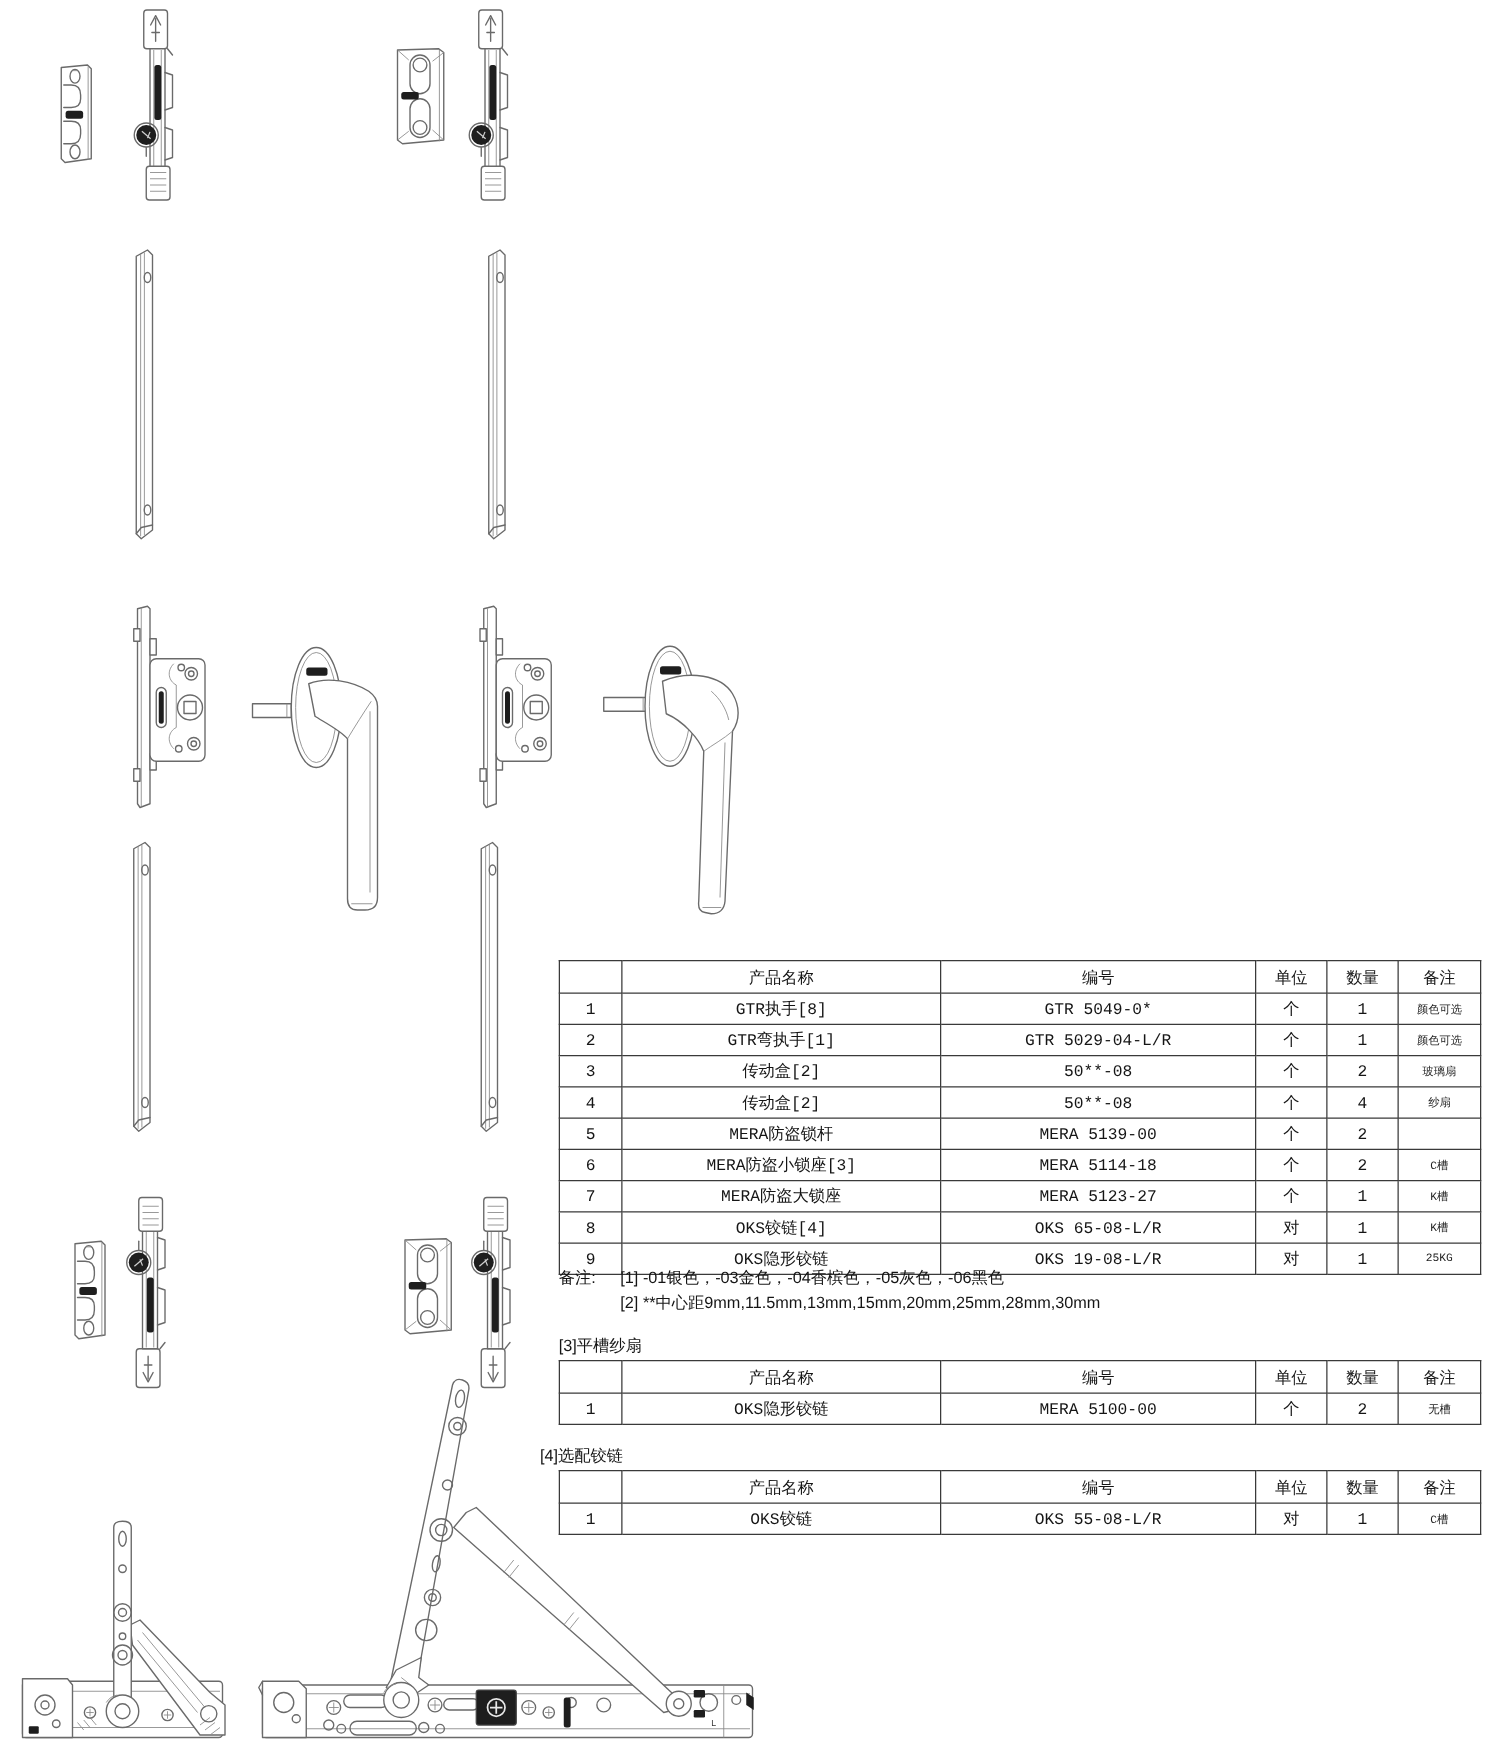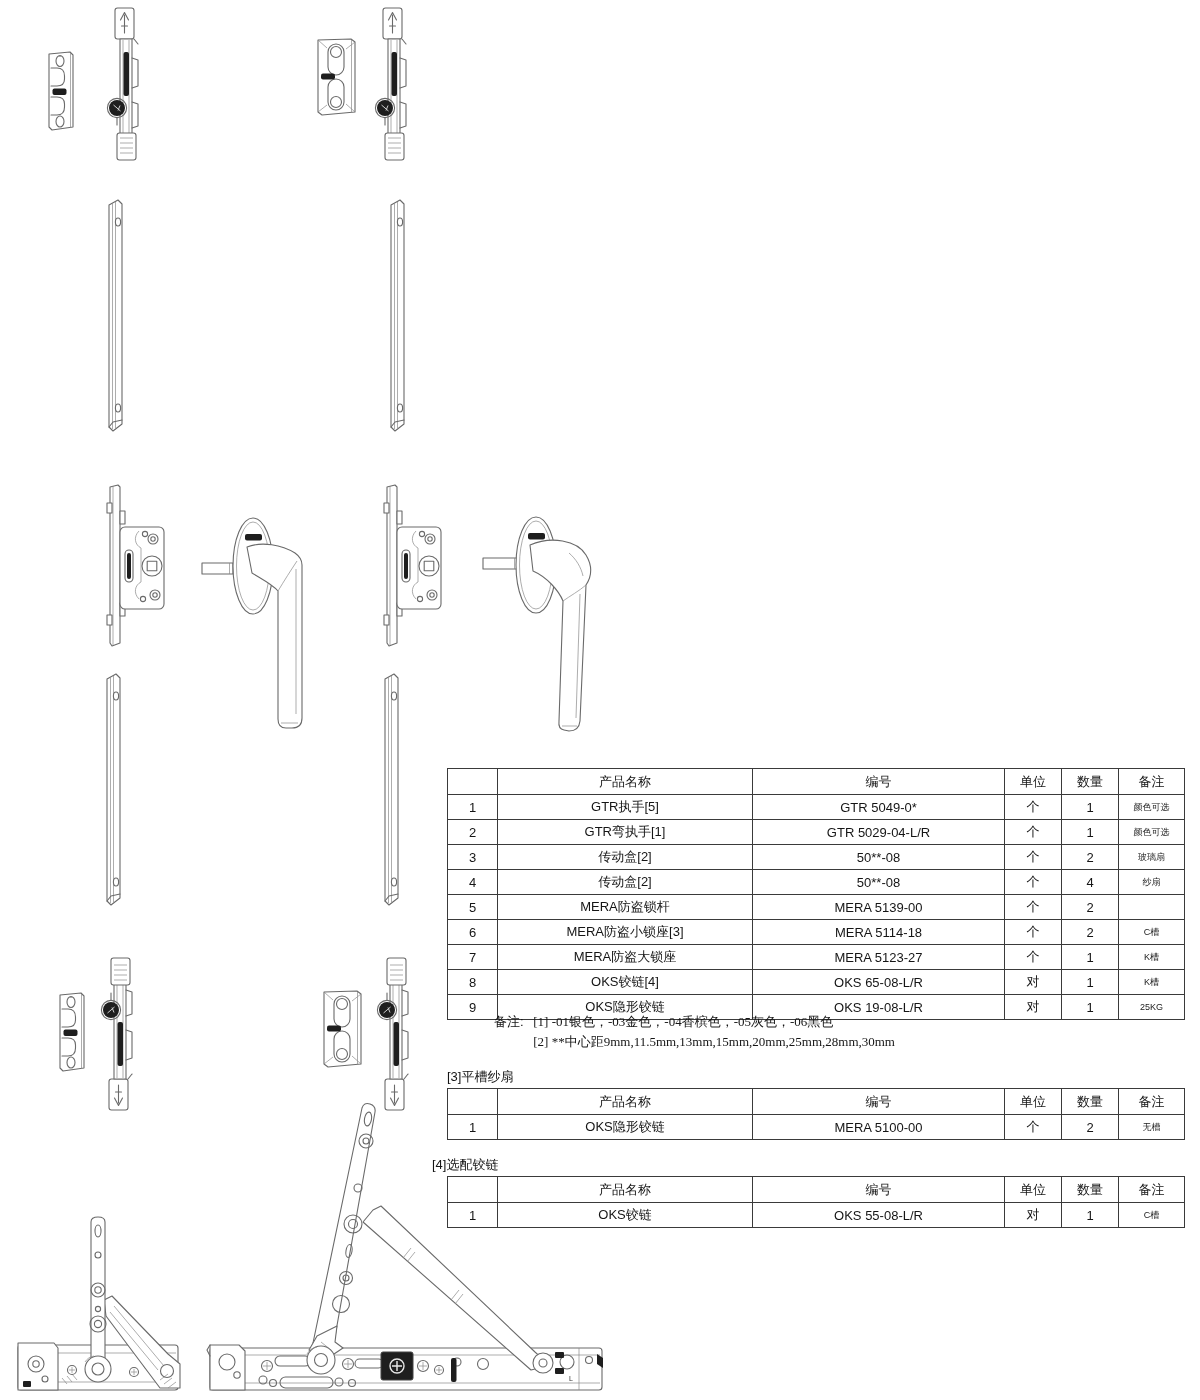--- a/index.html
+++ b/index.html
@@ -4,29 +4,29 @@
 <style>
   html,body{margin:0;padding:0;background:#fff;}
   #page{position:relative;width:1200px;height:1400px;background:#fff;overflow:hidden;
         font-family:"Liberation Sans","DejaVu Sans",sans-serif;color:#111;}
   svg.drawing{position:absolute;overflow:visible;}
   .d{fill:none;stroke:#6a6a6a;stroke-width:1.1;stroke-linejoin:round;stroke-linecap:round;}
   .df{fill:#ffffff;stroke:#6a6a6a;stroke-width:1.1;stroke-linejoin:round;}
   .thin{fill:none;stroke:#8a8a8a;stroke-width:0.7;}
   .dk{fill:#1e1e1e;stroke:none;}
   .dkс{fill:#1e1e1e;}
-  table.parts{border-collapse:collapse;table-layout:fixed;width:738px;background:#fff;}
+  table.parts{border-collapse:collapse;table-layout:fixed;width:738px;background:#fff;font-family:Liberation Mono, monospace;}
   table.parts th,table.parts td{border:1px solid #3a3a3a;text-align:center;vertical-align:middle;
       padding:0;height:24px;font-size:13px;font-weight:normal;white-space:nowrap;overflow:hidden;color:#151515;}
   table.parts thead th{height:25px;}
   table.parts td.remark{font-size:9px;color:#222;}
   .abs{position:absolute;}
   .notes{font-size:13px;color:#151515;line-height:20px;}
-  .notes .lbl{display:inline-block;vertical-align:top;margin-left:47px;}
-  .notes .body{display:inline-block;vertical-align:top;margin-left:6px;font-family:Liberation Serif, serif;}
+  .notes .lbl{display:inline-block;vertical-align:top;}
+  .notes .body{display:inline-block;vertical-align:top;margin-left:16px;}
   .sub-title{font-size:13px;color:#151515;}
   .mark-l{font-size:7px;fill:#333;}
 </style>
 </head>
 <body>
 
 <div id="page">
 
   <svg width="0" height="0" style="position:absolute" aria-hidden="true">
     <defs>
@@ -281,21 +281,21 @@
           <th>产品名称</th>
           <th>编号</th>
           <th>单位</th>
           <th>数量</th>
           <th>备注</th>
         </tr>
       </thead>
       <tbody>
         <tr>
           <td>1</td>
-          <td>GTR执手[5]</td>
+          <td>GTR执手[8]</td>
           <td>GTR 5049-0*</td>
           <td>个</td>
           <td>1</td>
           <td class="remark">颜色可选</td>
         </tr>
         <tr>
           <td>2</td>
           <td>GTR弯执手[1]</td>
           <td>GTR 5029-04-L/R</td>
           <td>个</td>

